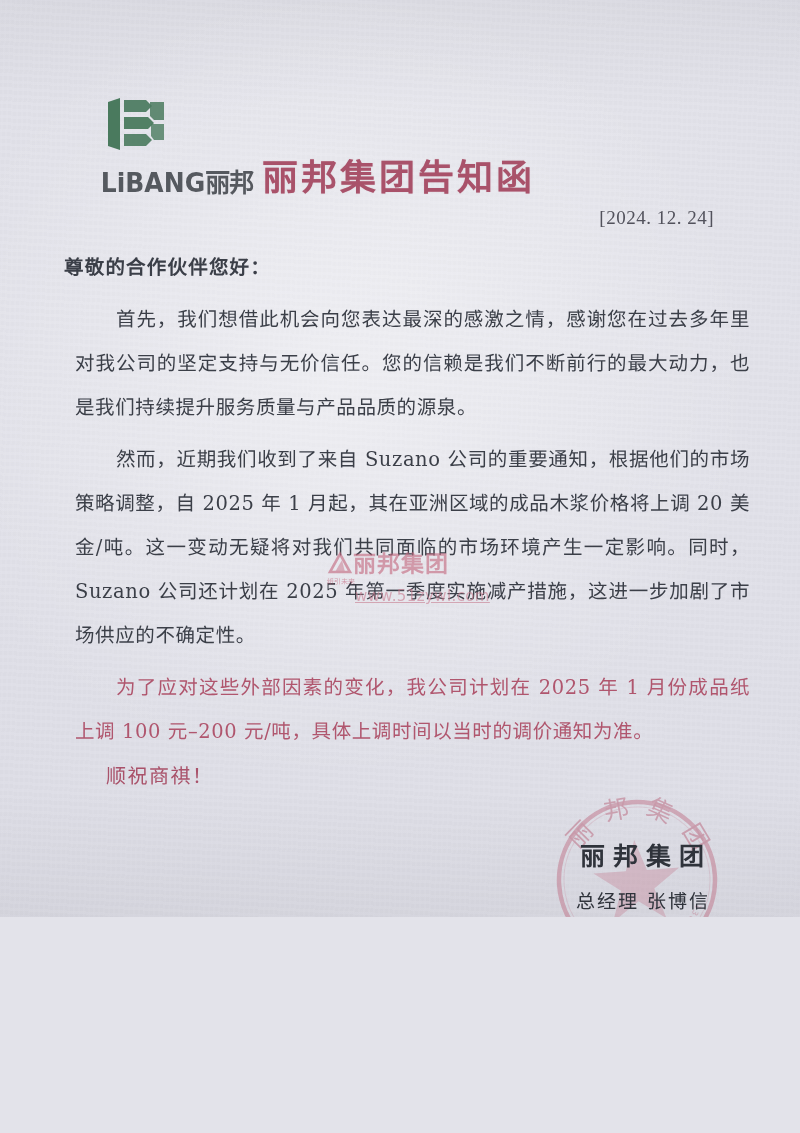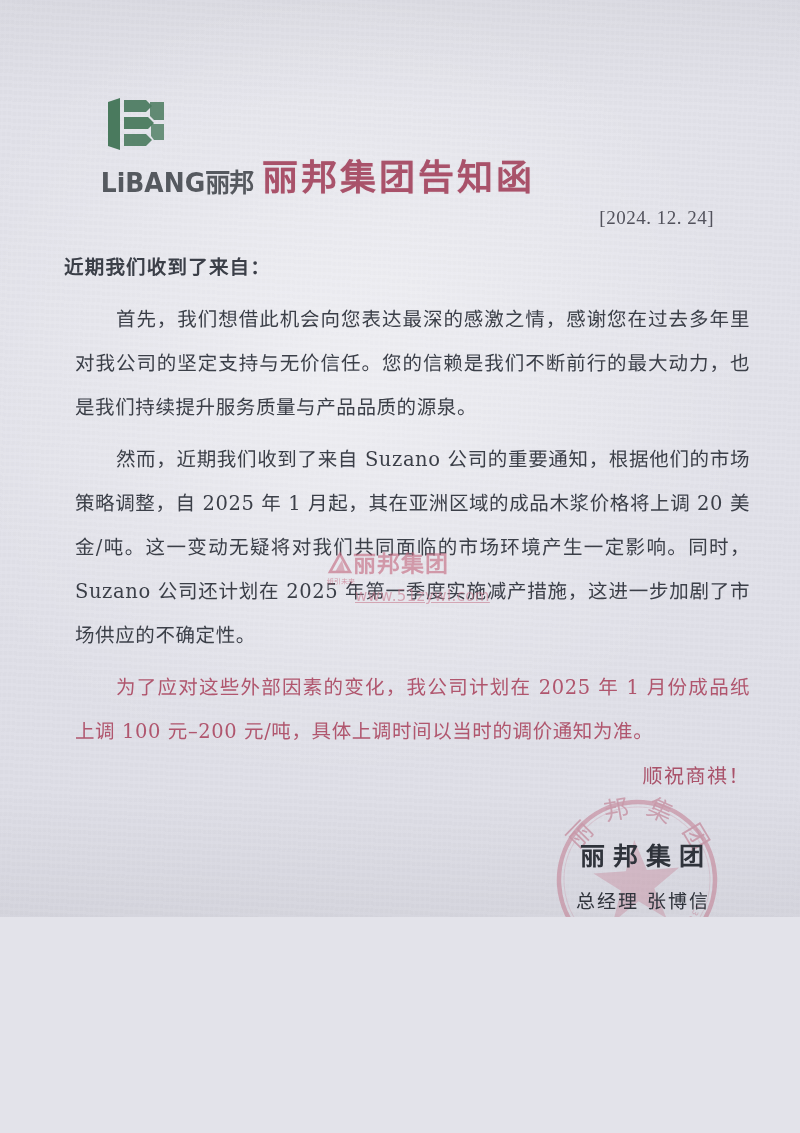--- a/index.html
+++ b/index.html
@@ -137,21 +137,20 @@
     color: #b0566e;
   }
   #closing {
     font-family: "DejaVu Serif", "Liberation Serif", serif;
     font-size: 20px;
     line-height: 44px;
     color: #a9526a;
     letter-spacing: 1.5px;
     margin: 0;
     text-indent: 2.1em;
-    text-align: right;
   }
 
   
   #watermark {
     position: absolute;
     left: 327px;
     top: 551px;
     z-index: 5;
     pointer-events: none;
     opacity: .62;
@@ -263,21 +262,21 @@
       </svg>
     </span>
     <span id="brand-wordmark"><span class="latin">LiBANG</span><span class="cjk">丽邦</span></span>
   </div>
 
   <div id="doc-title">丽邦集团告知函</div>
 
   <div id="doc-date">[2024. 12. 24]</div>
 
   <div id="body-block">
-    <p class="para salutation">近期我们收到了来自：</p>
+    <p class="para salutation">尊敬的合作伙伴您好：</p>
     <p class="para indent gap">首先，我们想借此机会向您表达最深的感激之情，感谢您在过去多年里对我公司的坚定支持与无价信任。您的信赖是我们不断前行的最大动力，也是我们持续提升服务质量与产品品质的源泉。</p>
     <p class="para indent gap">然而，近期我们收到了来自 Suzano 公司的重要通知，根据他们的市场策略调整，自 2025 年 1 月起，其在亚洲区域的成品木浆价格将上调 20 美金/吨。这一变动无疑将对我们共同面临的市场环境产生一定影响。同时，Suzano 公司还计划在 2025 年第一季度实施减产措施，这进一步加剧了市场供应的不确定性。</p>
     <p class="para indent gap pink">为了应对这些外部因素的变化，我公司计划在 2025 年 1 月份成品纸上调 100 元–200 元/吨，具体上调时间以当时的调价通知为准。</p>
     <p id="closing">顺祝商祺！</p>
   </div>
 
   <div id="watermark">
     <div class="wm-row">
       <span class="wm-logo">
         <svg width="26" height="26" viewBox="0 0 26 26" aria-hidden="true">

